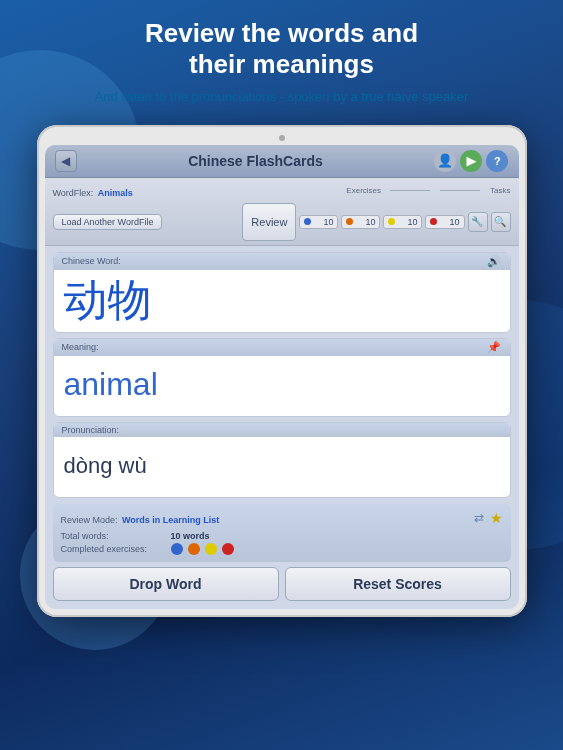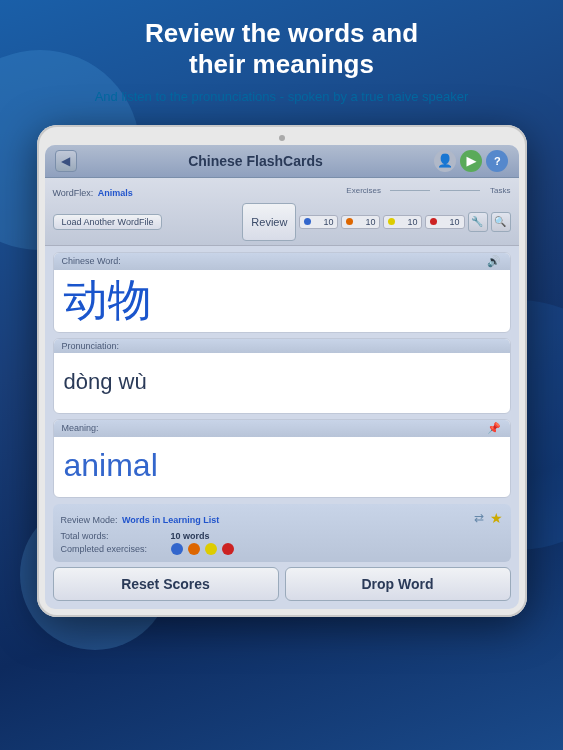--- a/index.html
+++ b/index.html
@@ -418,34 +418,34 @@
           <span class="card-label">Chinese Word:</span>
           <span class="card-icon">🔊</span>
         </div>
         <div class="card-content">
           <span class="chinese-text">动物</span>
         </div>
       </div>
 
       <div class="card-section">
         <div class="card-label-bar">
+          <span class="card-label">Meaning:</span>
+          <span class="card-icon">📌</span>
+        </div>
+        <div class="card-content">
+          <span class="meaning-text">animal</span>
+        </div>
+      </div>
+
+      <div class="card-section">
+        <div class="card-label-bar">
           <span class="card-label">Pronunciation:</span>
         </div>
         <div class="card-content">
           <span class="pronunciation-text">dòng wù</span>
-        </div>
-      </div>
-
-      <div class="card-section">
-        <div class="card-label-bar">
-          <span class="card-label">Meaning:</span>
-          <span class="card-icon">📌</span>
-        </div>
-        <div class="card-content">
-          <span class="meaning-text">animal</span>
         </div>
       </div>
 
     </div>
 
     <div class="info-section">
       <div class="review-mode-bar">
         <div>
           <span class="review-mode-label">Review Mode:</span>
           <span class="review-mode-value">Words in Learning List</span>
@@ -464,18 +464,18 @@
         <div class="circles-row">
           <div class="circle-dot" style="background:#3366cc;"></div>
           <div class="circle-dot" style="background:#dd6600;"></div>
           <div class="circle-dot" style="background:#ddcc00;"></div>
           <div class="circle-dot" style="background:#cc2222;"></div>
         </div>
       </div>
     </div>
 
     <div class="bottom-buttons">
+      <button class="bottom-btn">Drop Word</button>
       <button class="bottom-btn">Reset Scores</button>
-      <button class="bottom-btn">Drop Word</button>
     </div>
 
   </div>
 </div>
 
 </body></html>

